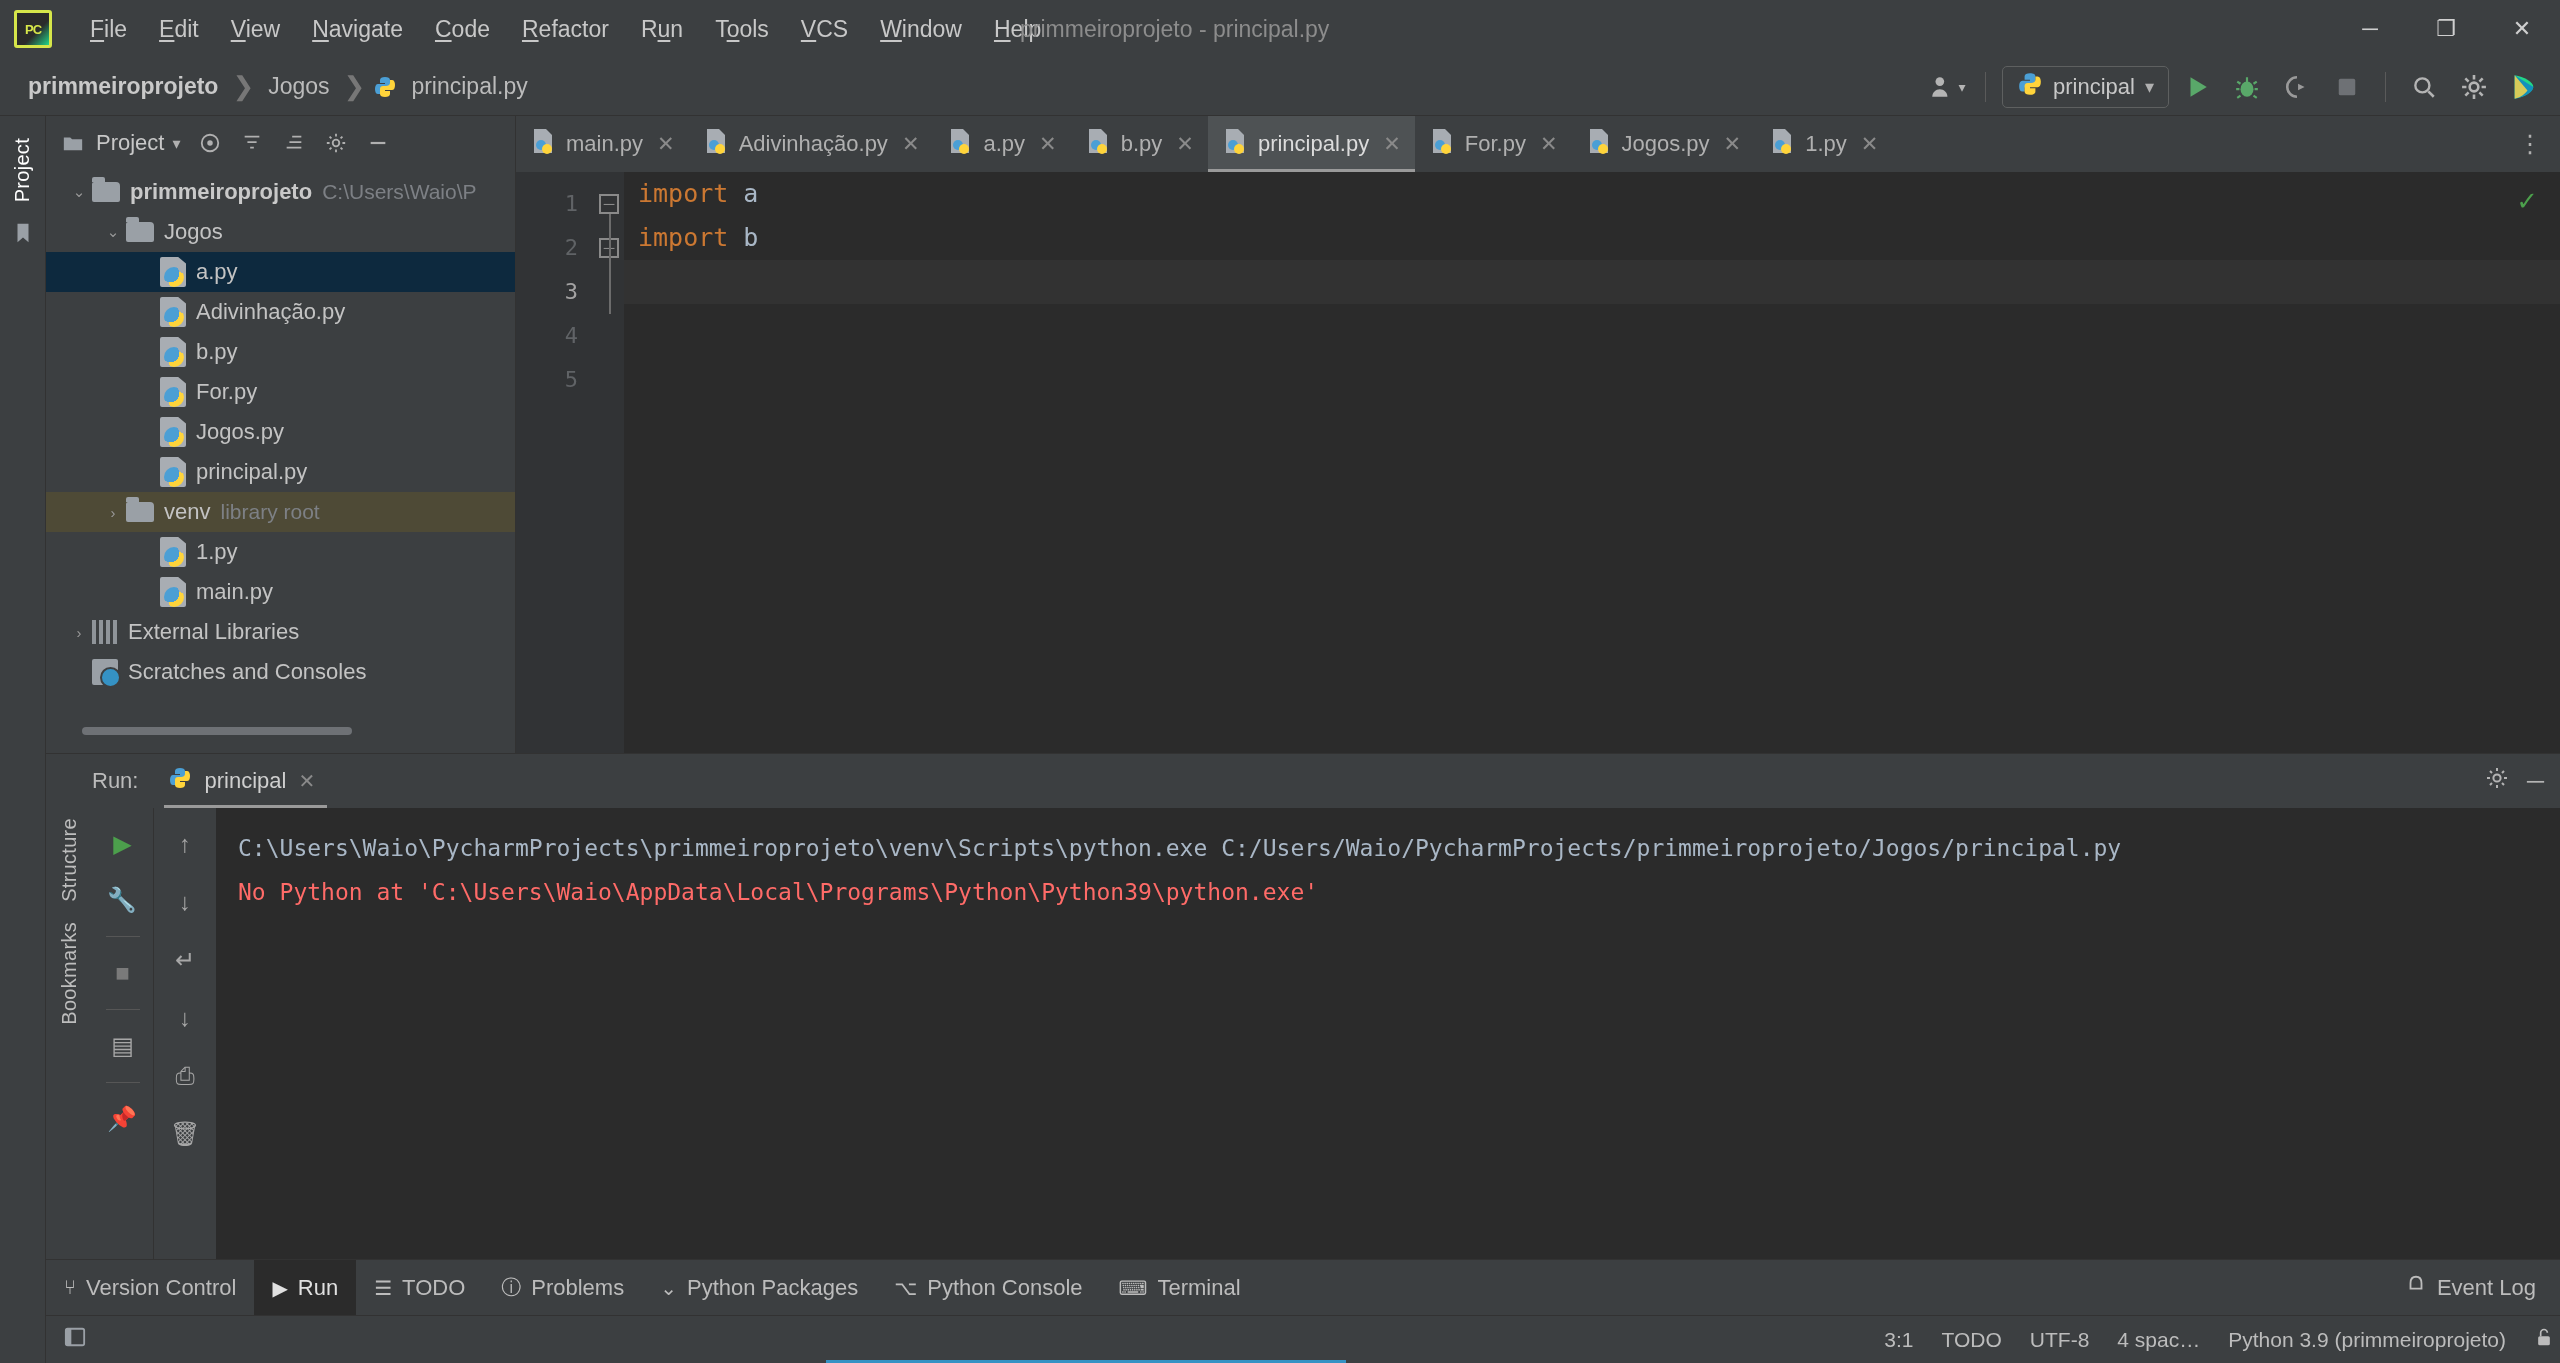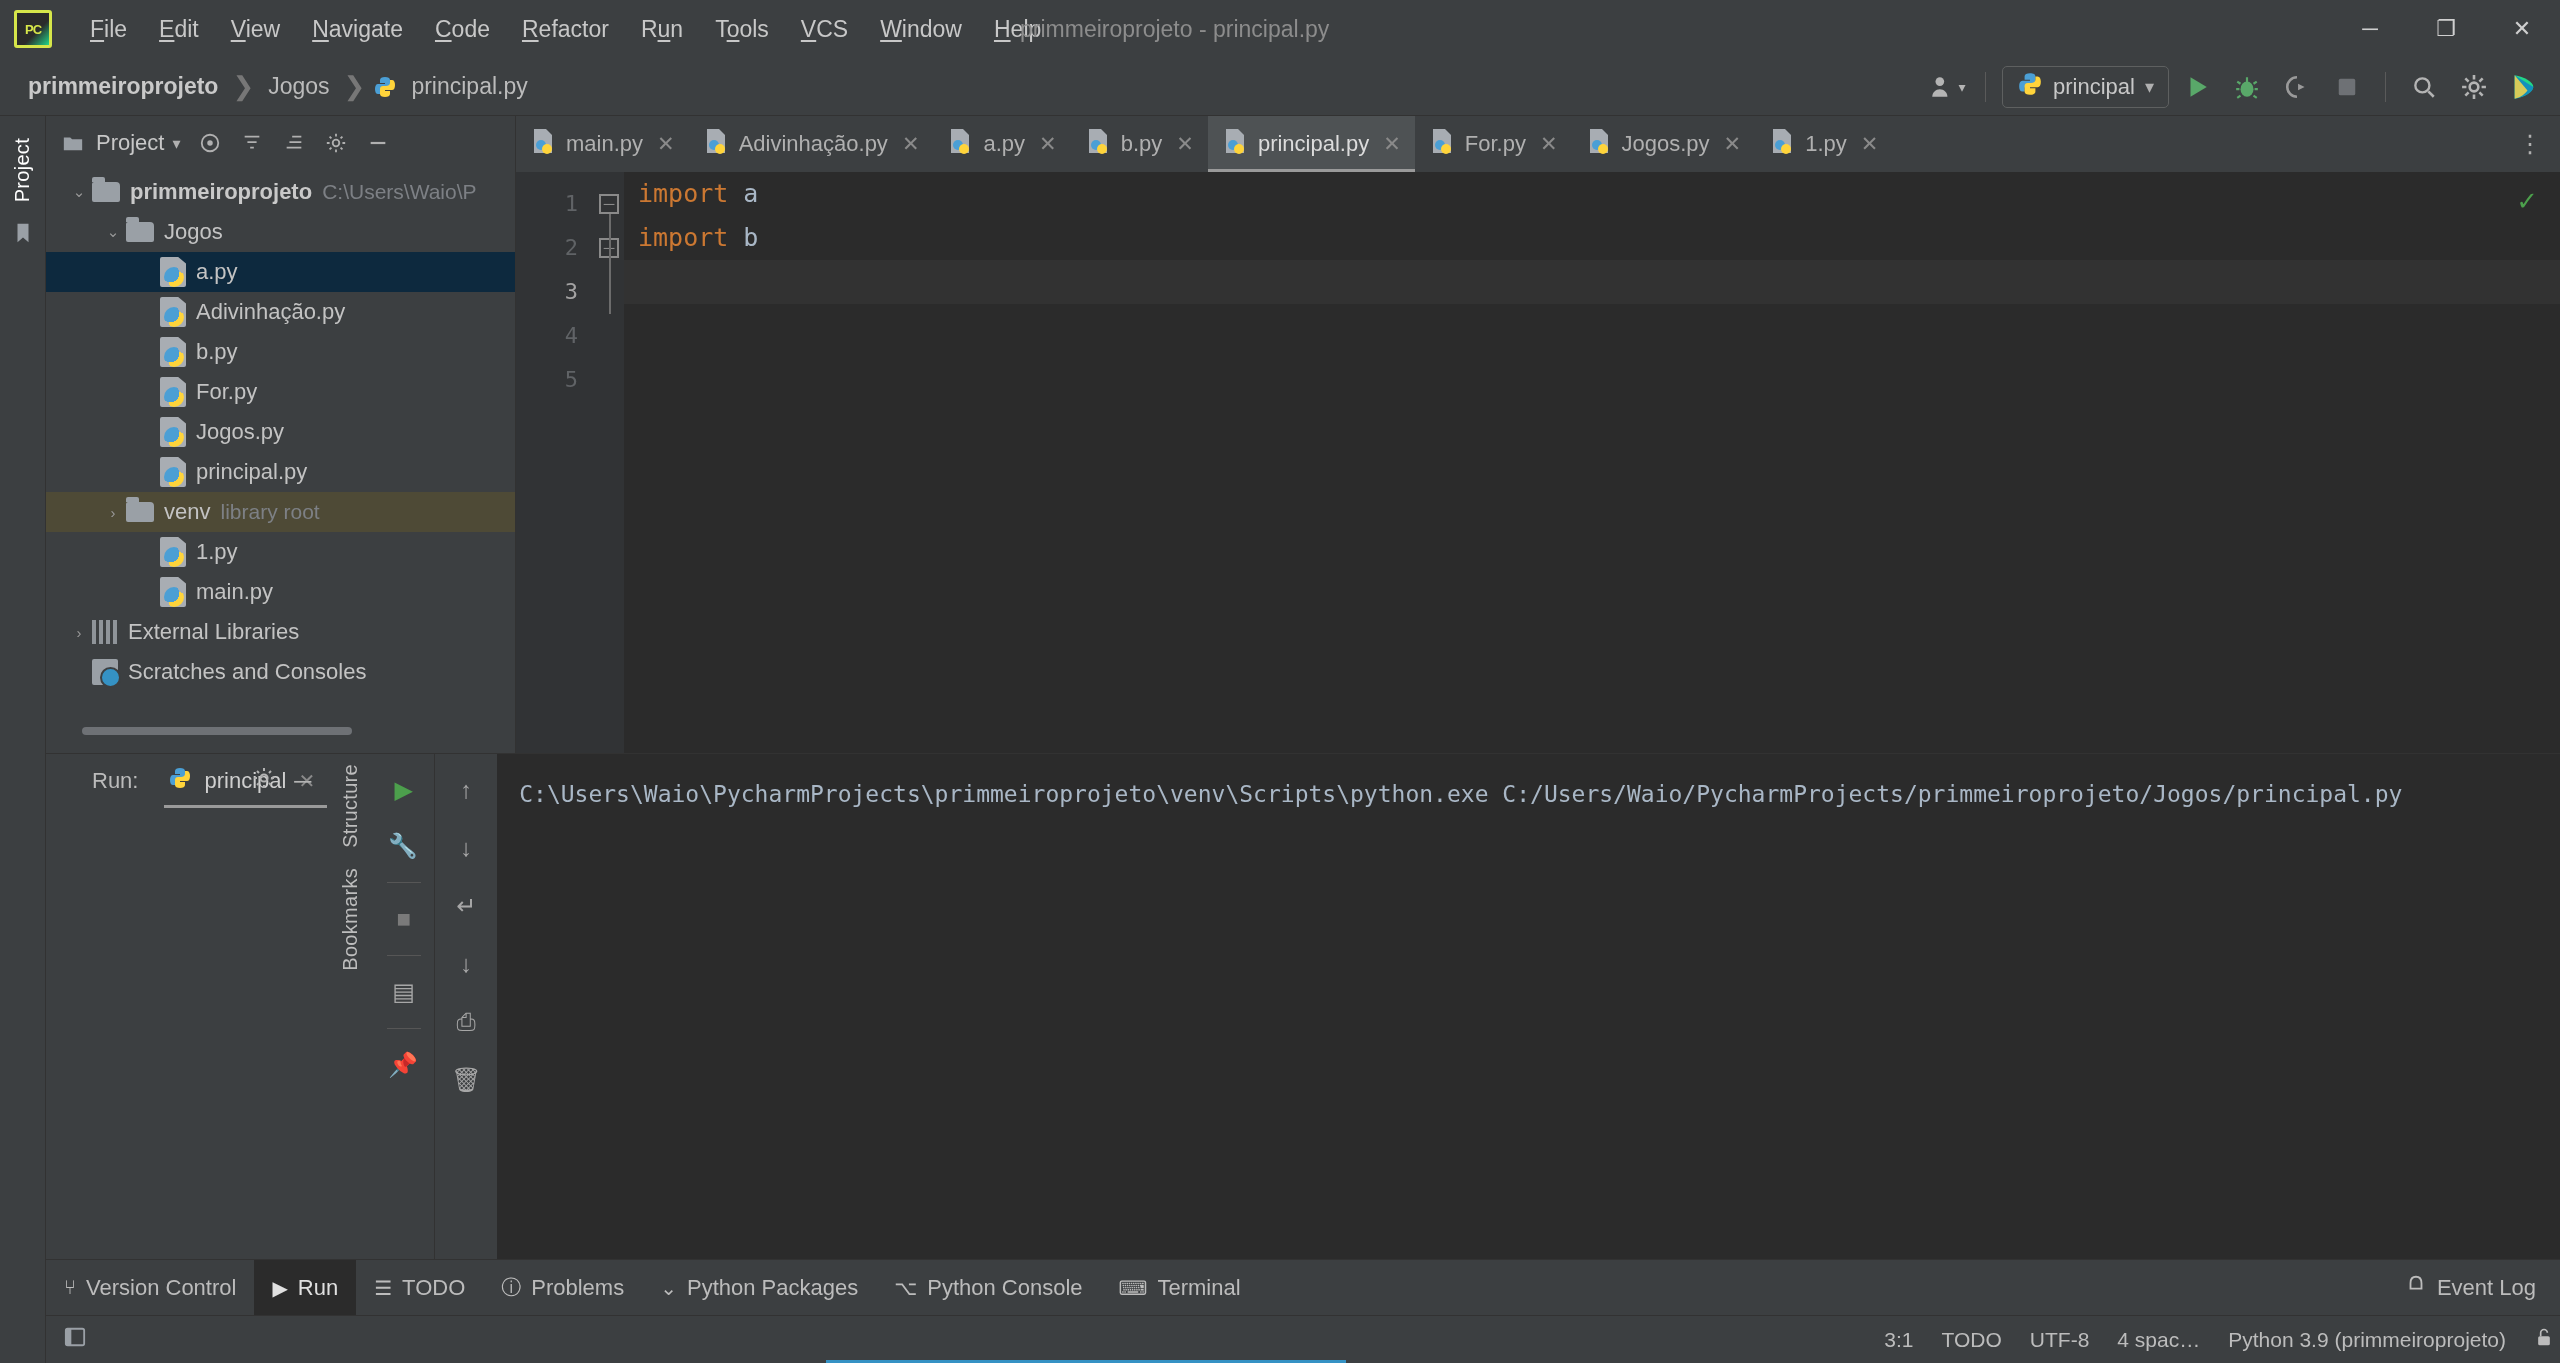--- a/index.html
+++ b/index.html
@@ -119,21 +119,21 @@
   .fold-line { position:absolute; left:15px; top:42px; width:2px; height:100px; background:#6c6c6c;}
   .code { flex: 1 1 auto; padding-top: 0; font-family: "DejaVu Sans Mono", monospace;
           font-size: 25px; position: relative; }
   .cline { height: 44px; line-height: 44px; padding-left: 14px; white-space: pre; color: #a9b7c6; }
   .cline.cur { background: #323232; }
   .kw { color: #cc7832; }
   .editor-check { position: absolute; right: 22px; top: 14px; color: #4c9f4c; font-size: 26px; }
 
   
   .runpanel { height: 506px; flex: 0 0 506px; background: #3c3f41; display: flex;
-              flex-direction: row; border-top: 1px solid #323232; }
+              flex-direction: column; border-top: 1px solid #323232; }
   .run-head { height: 54px; flex: 0 0 54px; display: flex; align-items: center;
               position: relative; padding-left: 46px; }
   .run-label { font-size: 22px; color: #bbbbbb; margin-right: 26px; }
   .run-tab { display: flex; align-items: center; gap: 12px; font-size: 22px; color: #cfcfcf;
              padding: 0 12px 0 4px; height: 54px; box-shadow: inset 0 -3px 0 #9a9a9a; }
   .run-head-right { position: absolute; right: 16px; top: 0; height: 54px; display: flex;
                     align-items: center; gap: 18px; color: #b4b4b4; font-size: 24px; }
   .run-body { flex: 1 1 auto; display: flex; min-height: 0; }
   .run-side { width: 46px; flex: 0 0 46px; display: flex; flex-direction: column;
               align-items: center; }
@@ -569,20 +569,21 @@
           <div class="run-tools2" id="runtools2">
               <div class="rt">↑</div>
               <div class="rt">↓</div>
               <div class="rt">↵</div>
               <div class="rt">↓</div>
               <div class="rt">⎙</div>
               <div class="rt">🗑</div>
             </div>
           <div class="console" id="console">
               <div class="cline-out">C:\Users\Waio\PycharmProjects\primmeiroprojeto\venv\Scripts\python.exe C:/Users/Waio/PycharmProjects/primmeiroprojeto/Jogos/principal.py</div>
+              <div class="cline-out err">No Python at 'C:\Users\Waio\AppData\Local\Programs\Python\Python39\python.exe'</div>
               <div class="cline-out"></div>
             </div>
         </div>
       </div>
 
       <div class="botbar" id="botbar">
         <div class="bb-item">
             <span style="font-size: 20px; color: rgb(188, 188, 188);">⑂</span>
             <span>Version Control</span>
           </div>

